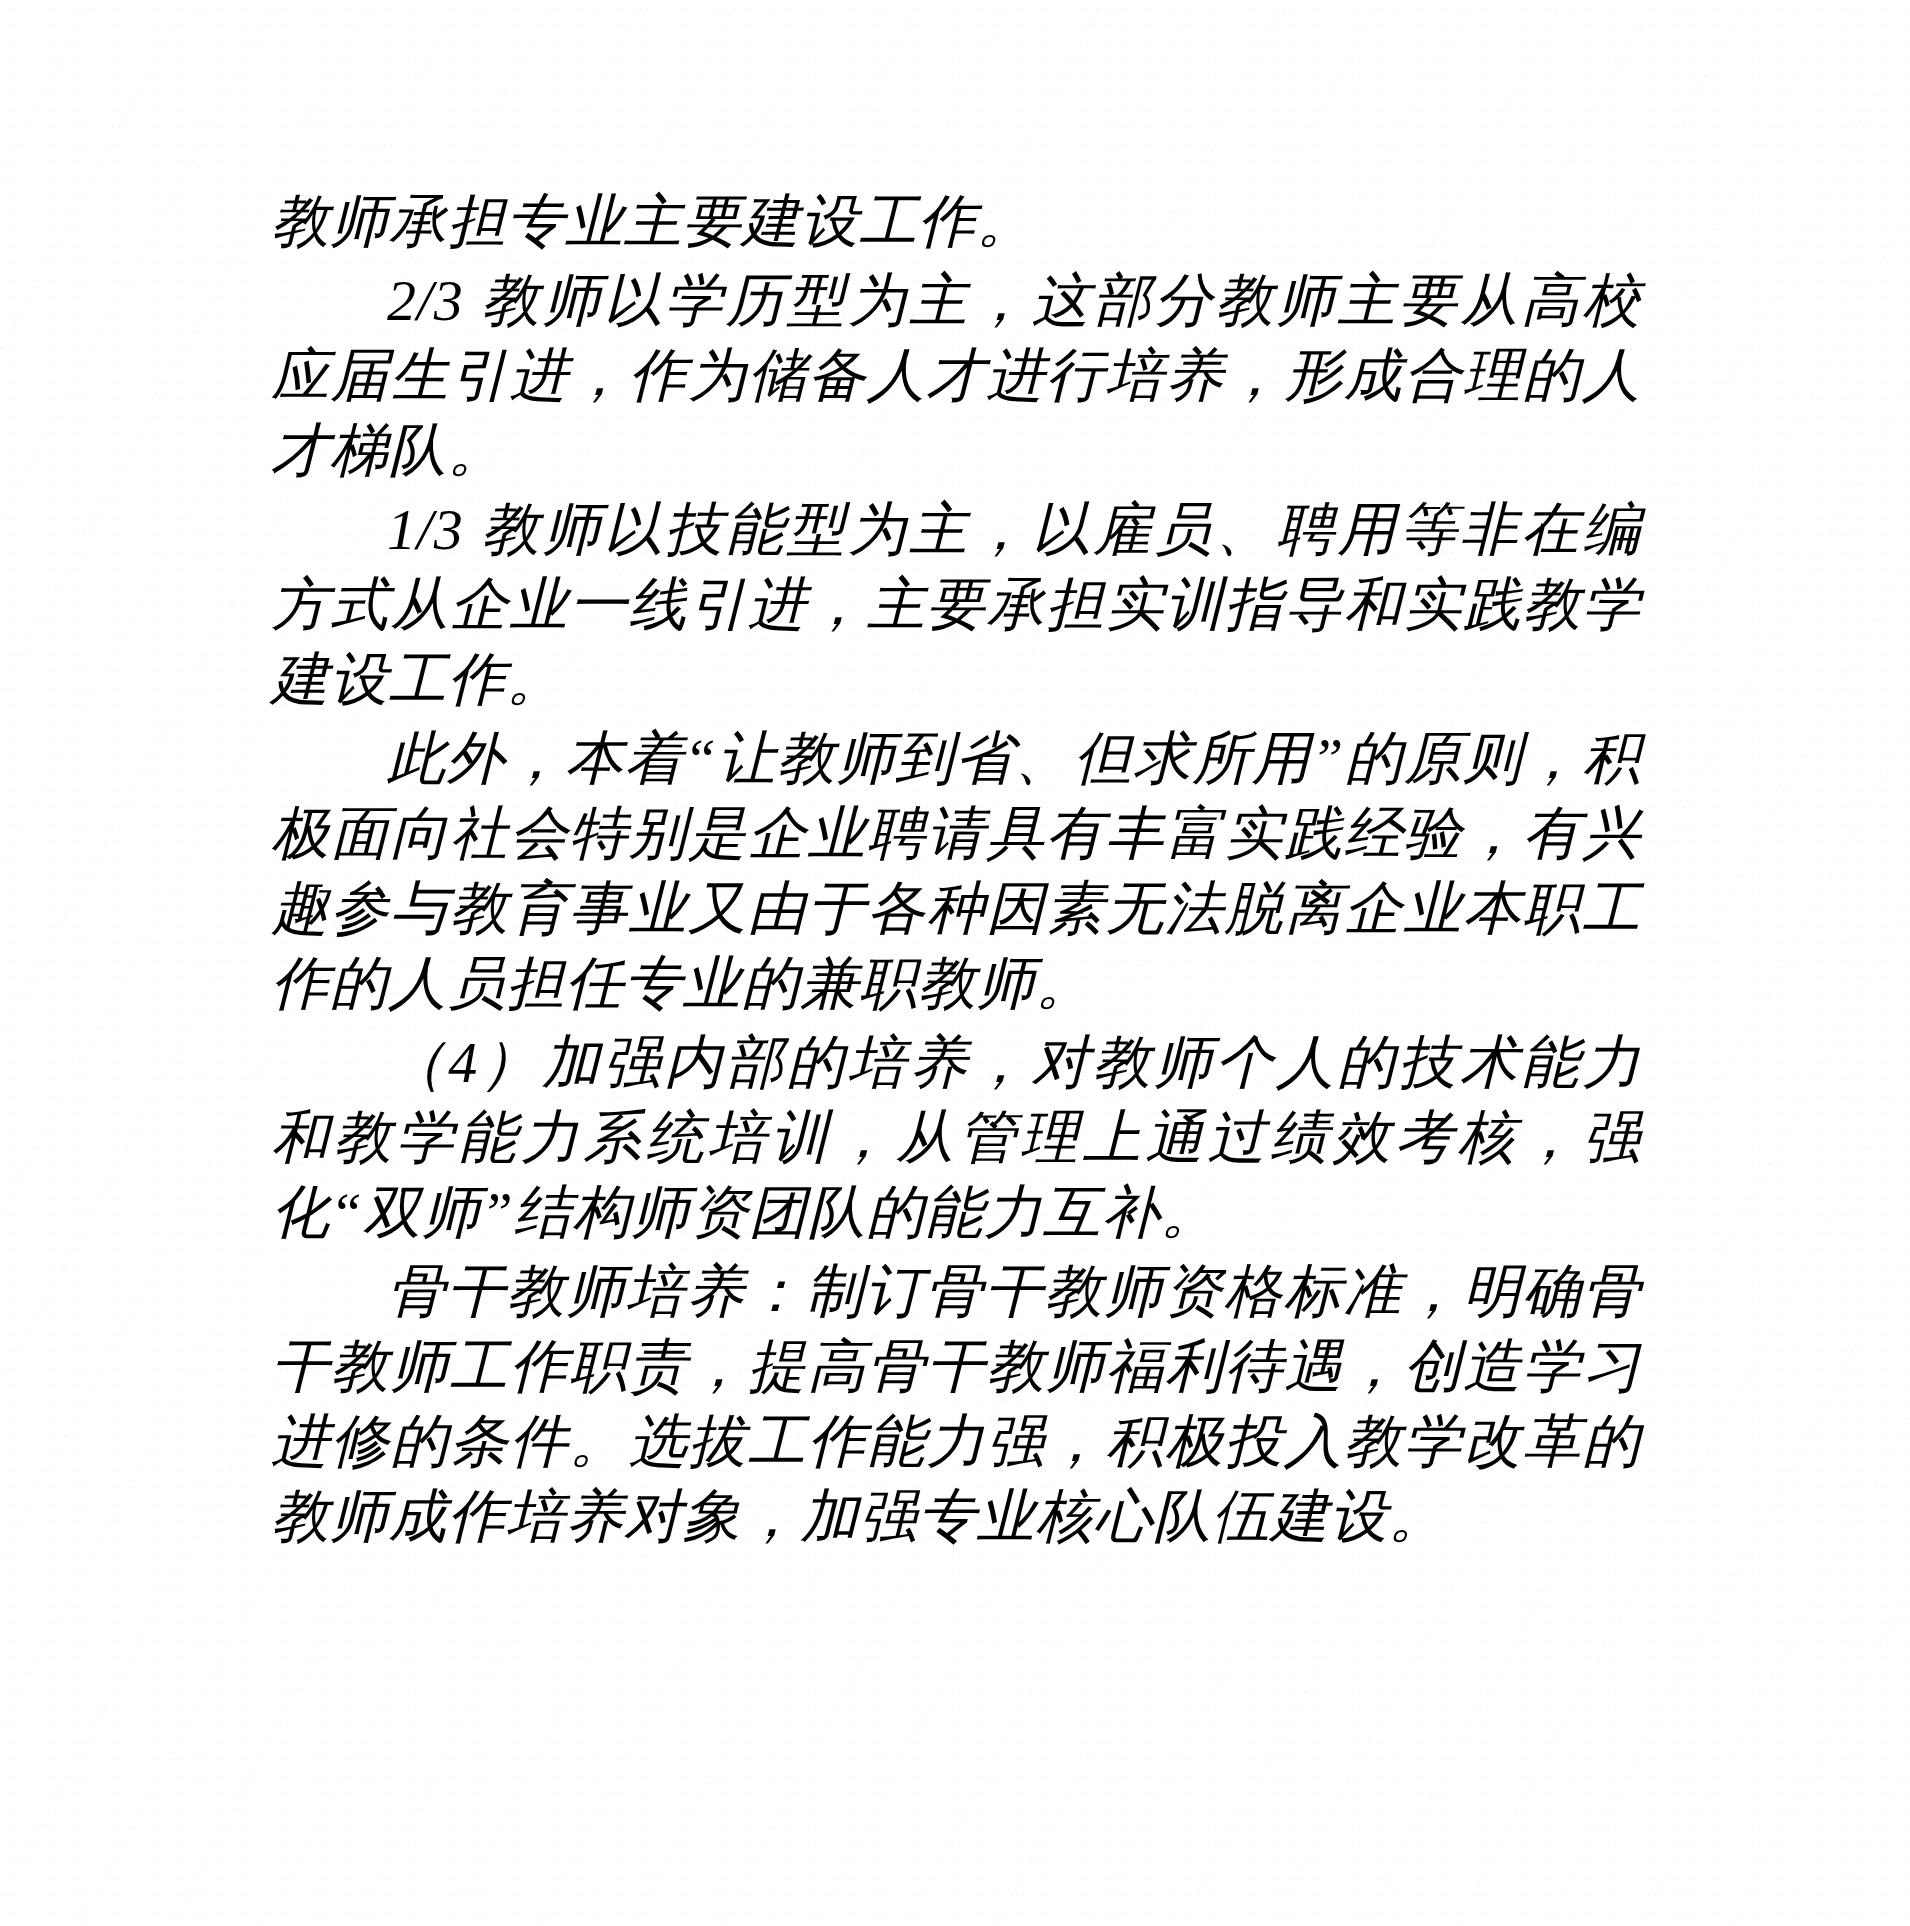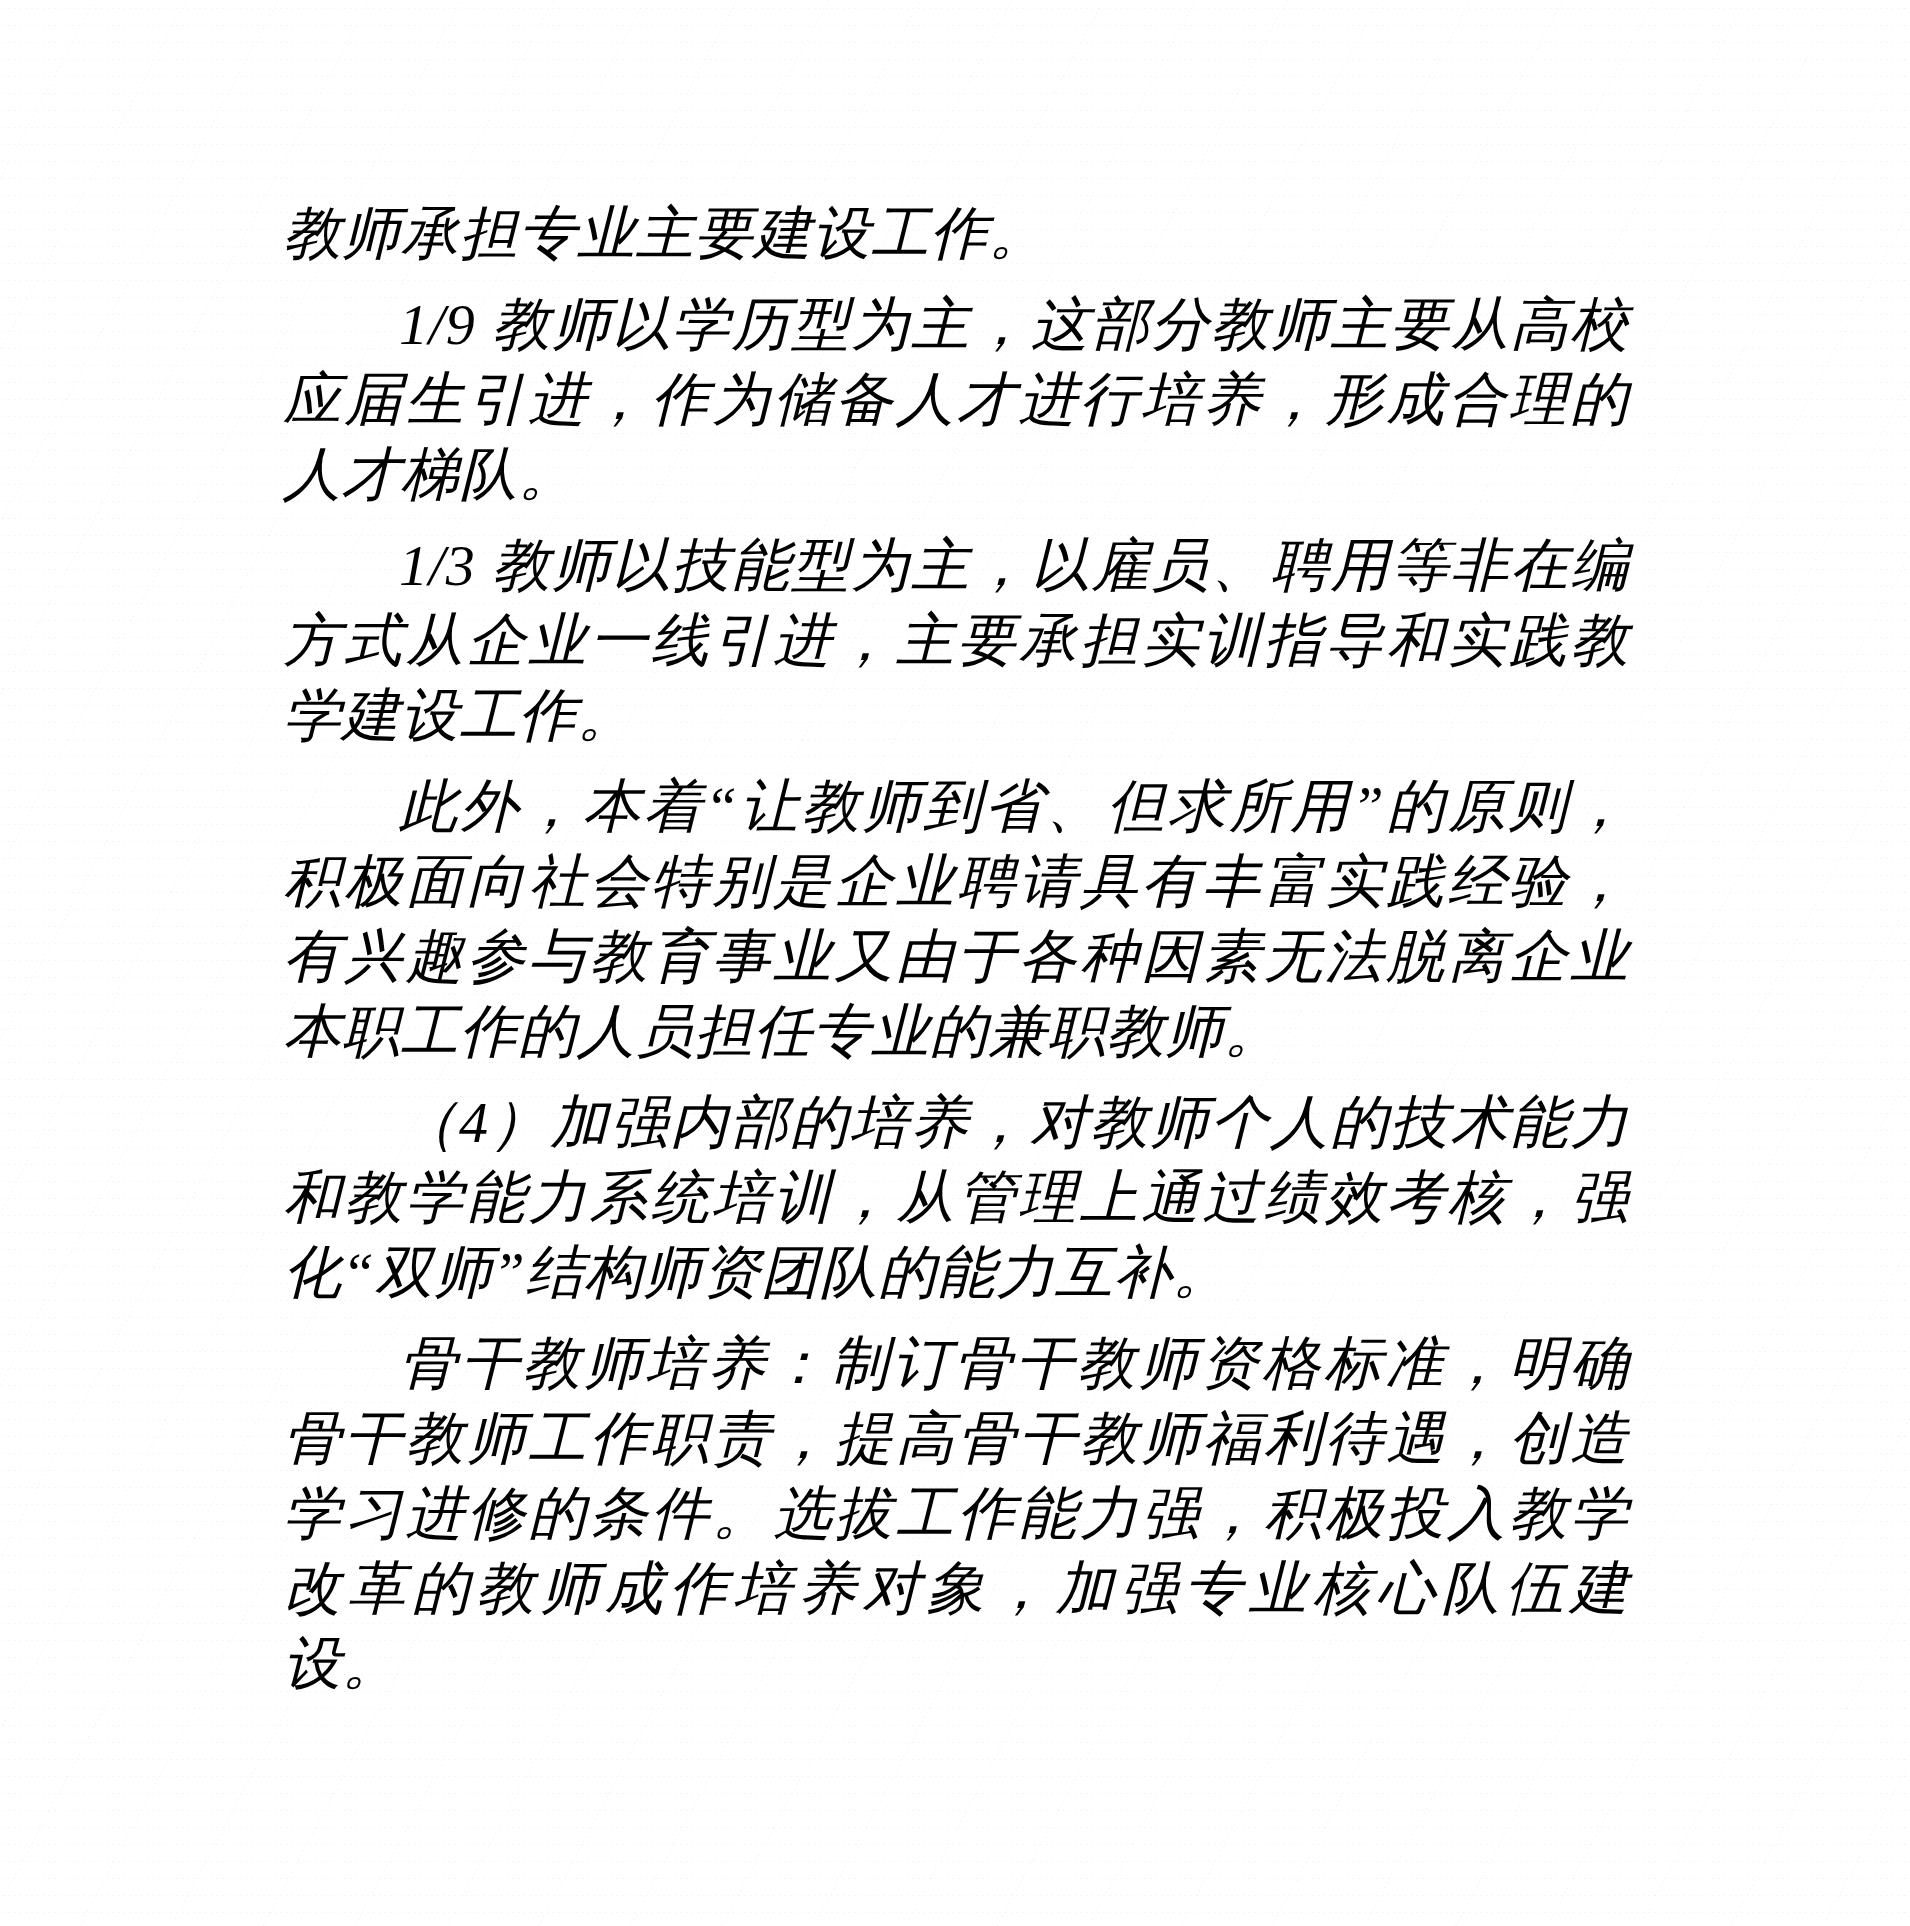--- a/index.html
+++ b/index.html
@@ -41,41 +41,41 @@
     pointer-events: none;
   }
 
   .content {
     position: absolute;
     left: 267px;
     top: 180px;
     width: 1378px;
   }
   p.para {
-    margin: 16px;
+    margin: 4px;
     font-size: 58px;
     line-height: 75px;
     letter-spacing: 0.8px;
     text-align: justify;
     text-justify: inter-ideograph;
     font-style: italic;
   }
   p.para.indent { text-indent: 2em; }
 </style>
 </head>
 <body>
 
 <div class="page">
   <div class="texture-rows"></div>
   <div class="texture-diag"></div>
 
   <main class="content">
 
   <p class="para body">教师承担专业主要建设工作。</p>
-      <p class="para body indent">1/9 教师以学历型为主，这部分教师主要从高校应届生引进，作为储备人才进行培养，形成合理的人才梯队。</p>
+      <p class="para body indent">2/3 教师以学历型为主，这部分教师主要从高校应届生引进，作为储备人才进行培养，形成合理的人才梯队。</p>
       <p class="para body indent">1/3 教师以技能型为主，以雇员、聘用等非在编方式从企业一线引进，主要承担实训指导和实践教学建设工作。</p>
       <p class="para body indent">此外，本着“让教师到省、但求所用”的原则，积极面向社会特别是企业聘请具有丰富实践经验，有兴趣参与教育事业又由于各种因素无法脱离企业本职工作的人员担任专业的兼职教师。</p>
       <p class="para body indent">（4）加强内部的培养，对教师个人的技术能力和教学能力系统培训，从管理上通过绩效考核，强化“双师”结构师资团队的能力互补。</p>
       <p class="para body indent">骨干教师培养：制订骨干教师资格标准，明确骨干教师工作职责，提高骨干教师福利待遇，创造学习进修的条件。选拔工作能力强，积极投入教学改革的教师成作培养对象，加强专业核心队伍建设。</p>
     </main>
 
 </div>
 
 
 </body></html>

